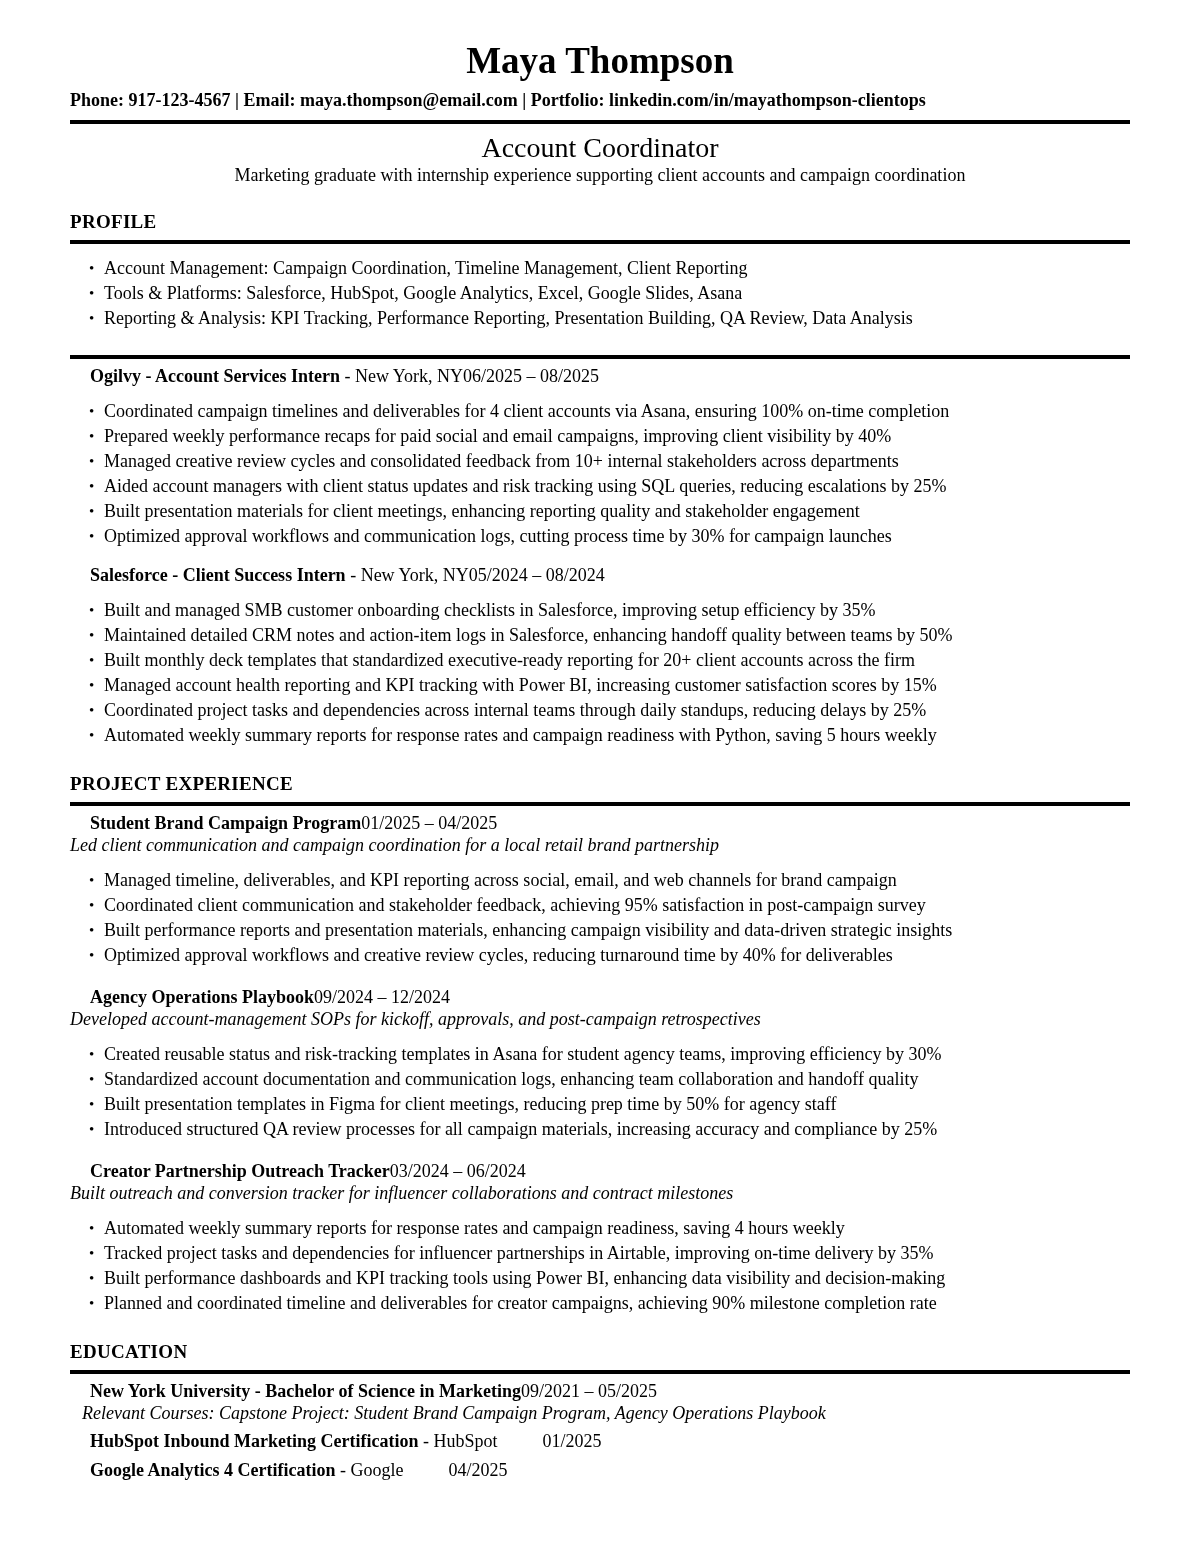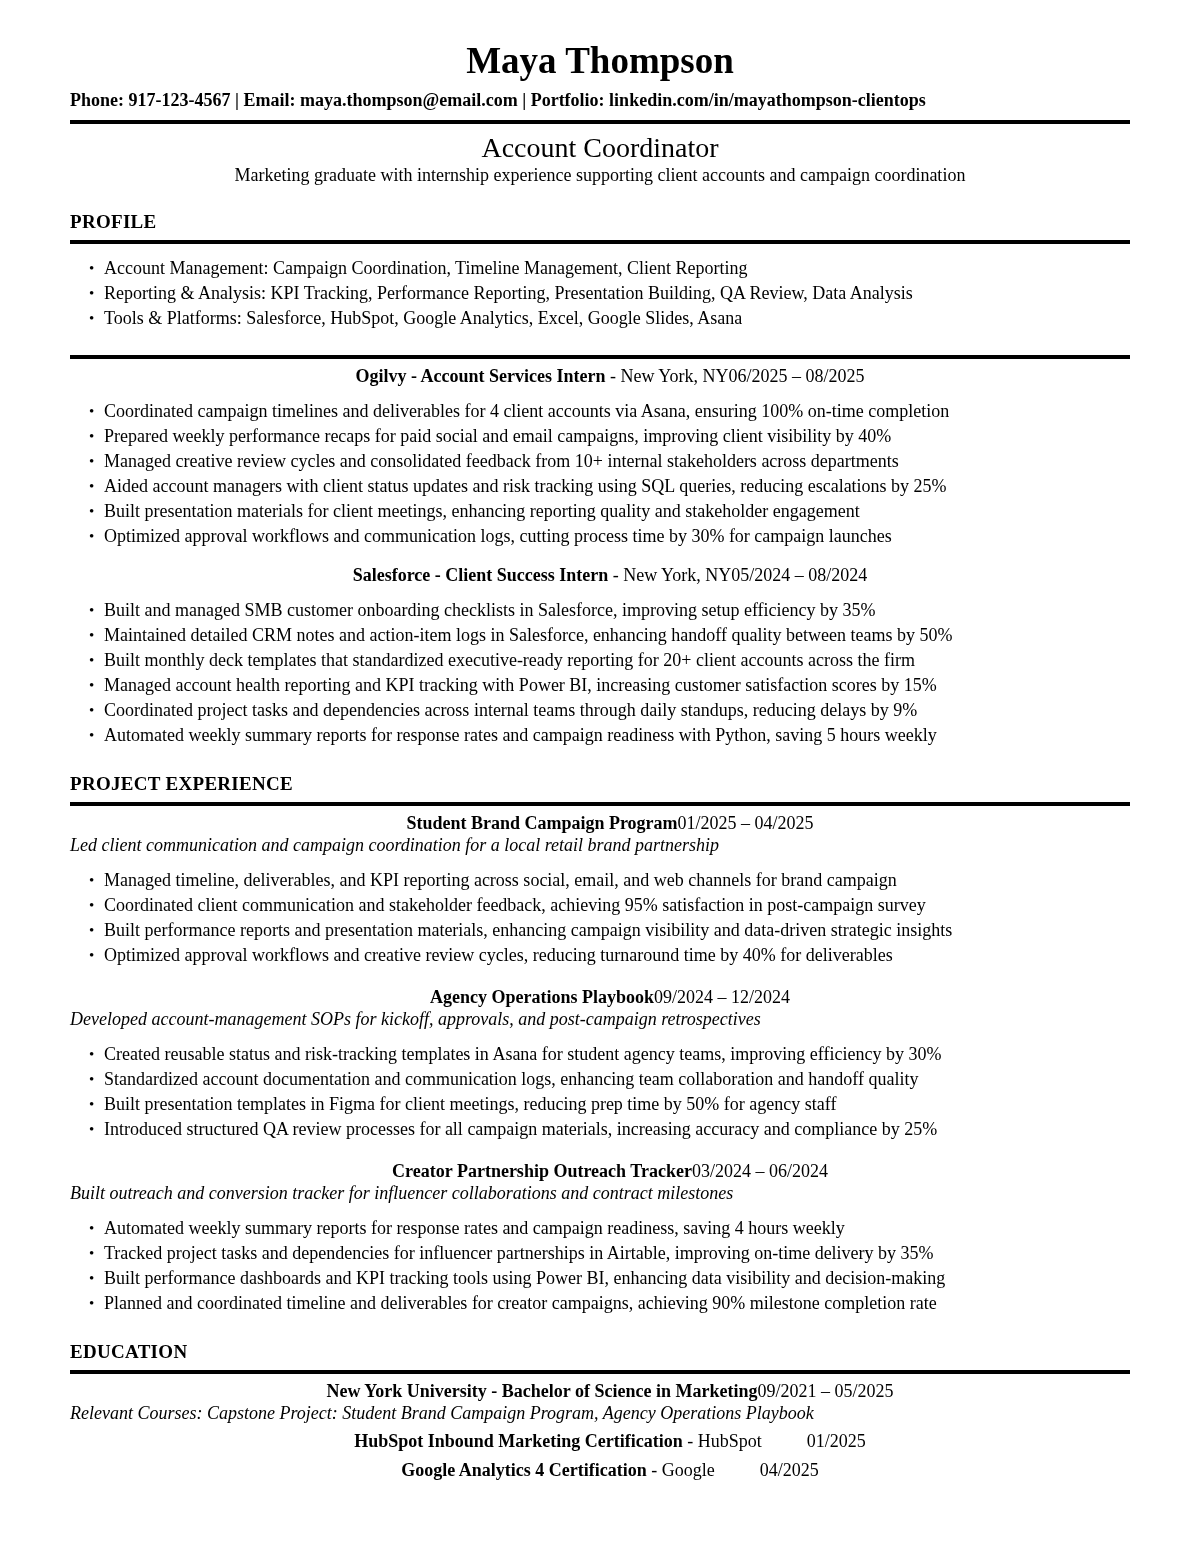--- a/index.html
+++ b/index.html
@@ -18,30 +18,30 @@
   .summary { text-align:center; font-size:18px; line-height:21px; }
 
   .sec { margin-top:24px; }
   .sec-h { font-size:19px; font-weight:700; line-height:23px; margin:0 0 7px 0; letter-spacing:0.3px; }
   .sec .rule { margin-bottom:6px; }
 
   ul.blist { list-style:none; margin:12px; padding:0; }
   ul.blist li { position:relative; padding-left:22px; line-height:25px; }
   ul.blist li::before { content:"\2022"; position:absolute; left:7px; top:0; font-size:15px; }
 
-  .row { display:flex; justify-content:center; align-items:baseline; line-height:22px; margin-bottom:3px;margin-left:20px; }
+  .row { display:flex; justify-content:flex-start; align-items:baseline; line-height:22px; margin-bottom:3px;margin-left:20px; }
   .row-left { white-space:pre-wrap; }
   .b { font-weight:700; }
   .dates { white-space:nowrap; text-align:right; }
   .sub { font-style:italic; line-height:21px; margin:-2px 0 2px 0; }
 
   .job + .job { margin-top:15px; }
   .proj + .proj { margin-top:18px; }
 
-  .edu-sub { font-style:italic; line-height:21px; margin:-2px 0 6px 0; }
+  .edu-sub { font-style:italic; line-height:21px; margin:-2px 0 6px 12px; }
   .cert .row { line-height:22px; margin-bottom:7px;gap:45px; }
 </style>
 </head>
 <body>
 
 <div class="page">
 
   <header>
     <h1 class="name">Maya Thompson</h1>
     <div class="contact">Phone: 917-123-4567 | Email: maya.thompson@email.com | Portfolio: linkedin.com/in/mayathompson-clientops</div>
@@ -50,23 +50,23 @@
     <div class="summary">Marketing graduate with internship experience supporting client accounts and campaign coordination</div>
   </header>
 
   <section class="sec">
     <h3 class="sec-h">PROFILE</h3>
     <div class="rule"></div>
     <ul class="blist">
 
         <li><span>Account Management: Campaign Coordination, Timeline Management, Client Reporting</span></li>
 
+        <li><span>Tools &amp; Platforms: Salesforce, HubSpot, Google Analytics, Excel, Google Slides, Asana</span></li>
+
         <li><span>Reporting &amp; Analysis: KPI Tracking, Performance Reporting, Presentation Building, QA Review, Data Analysis</span></li>
-
-        <li><span>Tools &amp; Platforms: Salesforce, HubSpot, Google Analytics, Excel, Google Slides, Asana</span></li>
       </ul>
   </section>
 
   <section class="sec">
     <div class="rule"></div>
     <div>
 
         <article class="job">
           <div class="row">
             <div class="row-left"><span class="b">Ogilvy - Account Services Intern</span><span> - New York, NY</span></div>
@@ -97,21 +97,21 @@
           <ul class="blist">
 
               <li><span>Built and managed SMB customer onboarding checklists in Salesforce, improving setup efficiency by 35%</span></li>
 
               <li><span>Maintained detailed CRM notes and action-item logs in Salesforce, enhancing handoff quality between teams by 50%</span></li>
 
               <li><span>Built monthly deck templates that standardized executive-ready reporting for 20+ client accounts across the firm</span></li>
 
               <li><span>Managed account health reporting and KPI tracking with Power BI, increasing customer satisfaction scores by 15%</span></li>
 
-              <li><span>Coordinated project tasks and dependencies across internal teams through daily standups, reducing delays by 9%</span></li>
+              <li><span>Coordinated project tasks and dependencies across internal teams through daily standups, reducing delays by 25%</span></li>
 
               <li><span>Automated weekly summary reports for response rates and campaign readiness with Python, saving 5 hours weekly</span></li>
             </ul>
         </article>
       </div>
   </section>
 
   <section class="sec">
     <h3 class="sec-h">PROJECT EXPERIENCE</h3>
     <div class="rule"></div>

